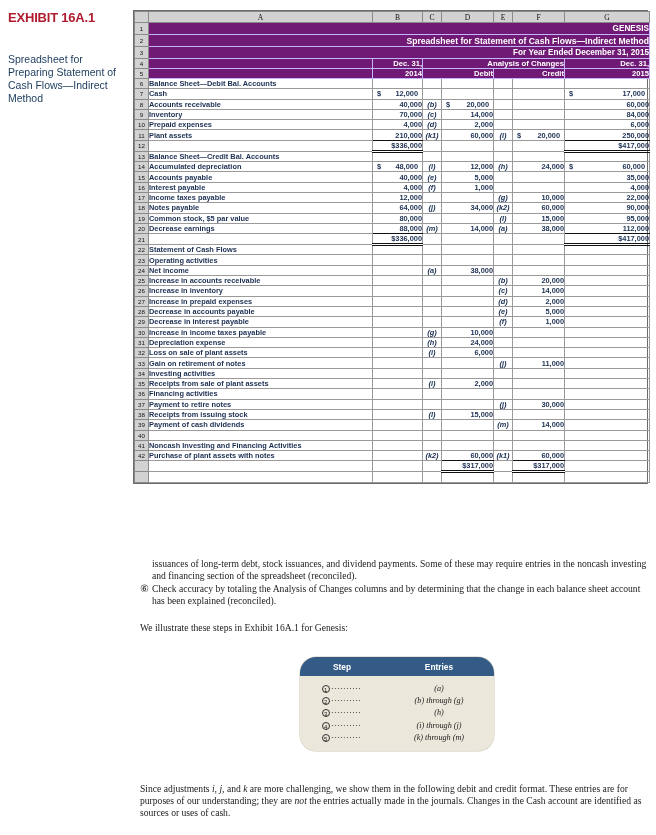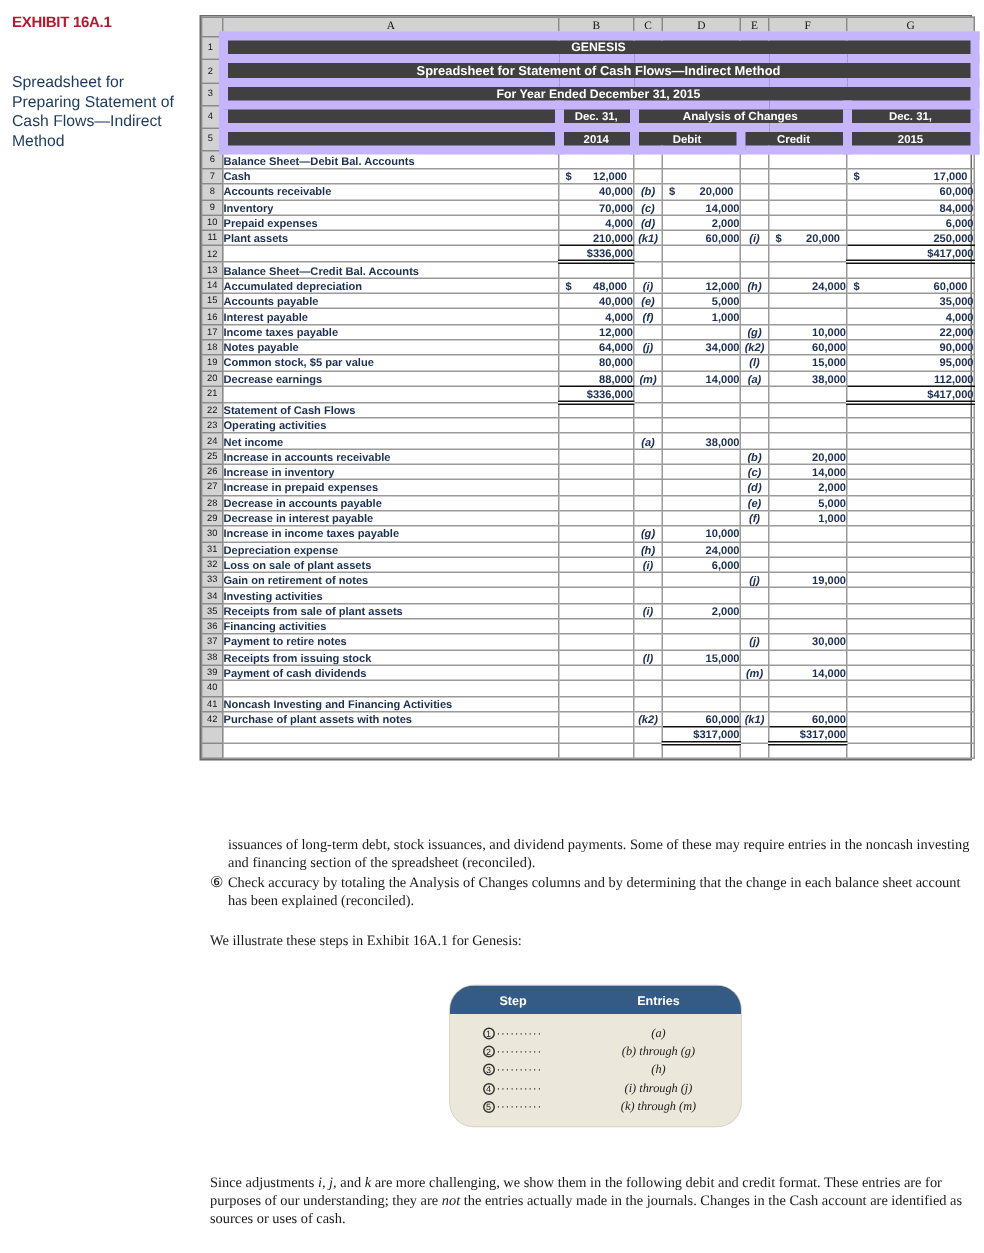--- a/index.html
+++ b/index.html
@@ -10,21 +10,21 @@
     font-family:"Liberation Sans", sans-serif;
     color:#000;
     position:relative;
     overflow:hidden;
   }
 
   
   .exhibit-caption { position:absolute; left:8px; top:10px; width:120px; }
   .exhibit-title {
     font-family:"Liberation Sans", sans-serif;
-    font-weight:bold; font-size:10px; color:#b01c2e;
+    font-weight:bold; font-size:13px; color:#b01c2e;
     letter-spacing:-0.2px; margin-bottom:7px;
   }
   .exhibit-sub {
     font-size:10.5px; line-height:13px; color:#1b3a5c;
     font-family:"Liberation Sans", sans-serif;
     margin-top:28px;
   }
 
   
   .sheet {
@@ -75,24 +75,24 @@
     height:10.3px;
     vertical-align:middle;
     color:#1b2f52;
     font-weight:bold;
     font-size:7.4px;
     white-space:nowrap;
     overflow:hidden;
     font-family:"Liberation Sans", sans-serif;
   }
   td.dark {
-    background:#404040;
-    border:6px solid #c4b5fd;
+    background:#701a75;
+    border:1px solid #c4b5fd;
     color:#fff;
-    text-align:center;
+    text-align:right;
     font-weight:bold;
   }
   td.dark.tall { height:12px; }
 
   .lbl { padding-left:3px; }
   .ind1 { padding-left:10px; }
   .ind2 { padding-left:17px; }
   .num  { text-align:right; padding-right:4px; }
   .key  { text-align:center; font-style:italic; font-weight:bold; }
   .sect { font-weight:bold; padding-left:3px; }
@@ -517,21 +517,21 @@
           <td class="cell num"></td>
           <td class="cell num"></td>
         </tr>
         <tr>
           <td class="rn">33</td>
           <td class="cell ind2">Gain on retirement of notes</td>
           <td class="cell num"></td>
           <td class="cell key"></td>
           <td class="cell num"></td>
           <td class="cell key">(j)</td>
-          <td class="cell num">19,000</td>
+          <td class="cell num">11,000</td>
           <td class="cell num"></td>
         </tr>
         <tr>
           <td class="rn">34</td>
           <td class="cell ind1">Investing activities</td>
           <td class="cell num"></td>
           <td class="cell key"></td>
           <td class="cell num"></td>
           <td class="cell key"></td>
           <td class="cell num"></td>

